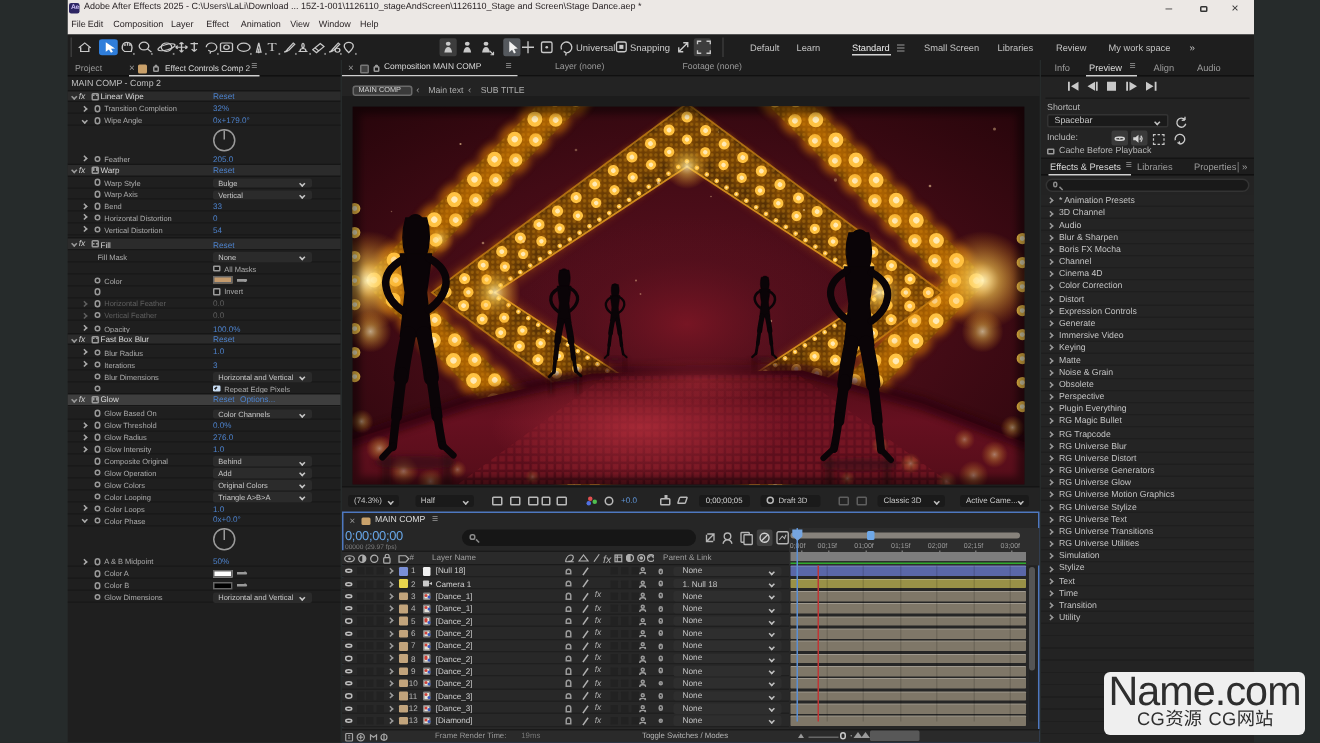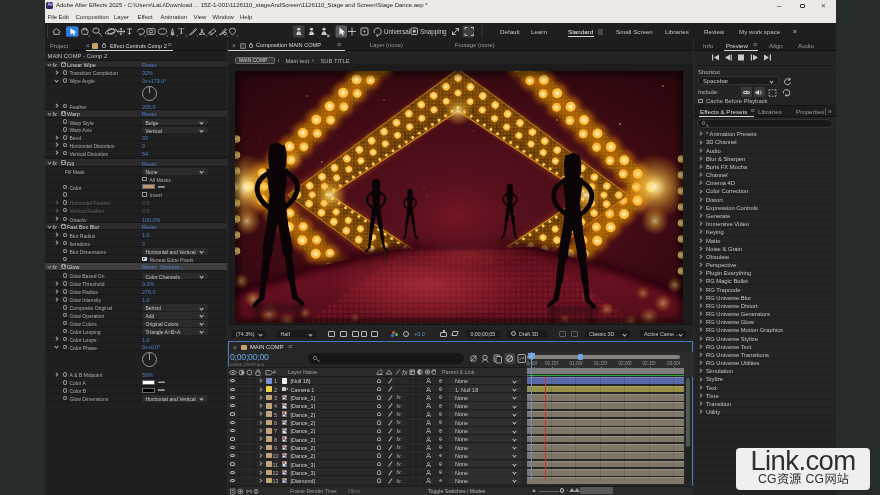--- a/index.html
+++ b/index.html
@@ -1210,21 +1210,21 @@
 <div class="abs" style="left:699px;top:393.84px;width:2.6px;height:2.6px;border-right:1px solid #9a9a9a;border-top:1px solid #9a9a9a;transform:rotate(45deg);"></div>
 <div class="t" style="left:706px;top:392.74px;font-size:5.8px;color:#c3c3c3;">Time</div>
 <div class="abs" style="left:694px;top:399.61px;width:142px;height:8.17px;background:#242424;border-bottom:1px solid #1e1e1e;"></div>
 <div class="abs" style="left:699px;top:402.01px;width:2.6px;height:2.6px;border-right:1px solid #9a9a9a;border-top:1px solid #9a9a9a;transform:rotate(45deg);"></div>
 <div class="t" style="left:706px;top:400.91px;font-size:5.8px;color:#c3c3c3;">Transition</div>
 <div class="abs" style="left:694px;top:407.78px;width:142px;height:8.17px;background:#242424;border-bottom:1px solid #1e1e1e;"></div>
 <div class="abs" style="left:699px;top:410.17999999999995px;width:2.6px;height:2.6px;border-right:1px solid #9a9a9a;border-top:1px solid #9a9a9a;transform:rotate(45deg);"></div>
 <div class="t" style="left:706px;top:409.08px;font-size:5.8px;color:#c3c3c3;">Utility</div>
 <div class="abs" style="left:694px;top:415.95px;width:142px;height:79.05000000000001px;background:#232323;background:repeating-linear-gradient(to bottom,#232323 0,#232323 7.17px,#1e1e1e 7.17px,#1e1e1e 8.17px);"></div>
 <div class="abs" style="left:736px;top:448px;width:134px;height:41.5px;background:#efefef;border-radius:4px;z-index:50;"></div>
-<div class="t" style="left:736px;top:449px;width:134px;text-align:center;font-size:27.5px;color:#2e2e2e;z-index:51;letter-spacing:-0.6px;line-height:24.5px;">Link.com</div>
+<div class="t" style="left:736px;top:449px;width:134px;text-align:center;font-size:27.5px;color:#2e2e2e;z-index:51;letter-spacing:-0.6px;line-height:24.5px;">Name.com</div>
 <svg class="abs" style="left:757.6px;top:473px;z-index:51;" width="93" height="14" viewBox="0 0 93 14">
     <text x="0.0" y="10.2" font-size="12.2" fill="#2e2e2e" font-family="Liberation Sans" letter-spacing="0.2">CG</text>
     <g transform="translate(18.9,10.2) scale(0.01220,-0.01220)">
       <path d="M85 752C158 725 249 678 294 643L334 701C287 736 195 779 123 804ZM49 495 71 426C151 453 254 486 351 519L339 585C231 550 123 516 49 495ZM182 372V93H256V302H752V100H830V372ZM473 273C444 107 367 19 50 -20C62 -36 78 -64 83 -82C421 -34 513 73 547 273ZM516 75C641 34 807 -32 891 -76L935 -14C848 30 681 92 557 130ZM484 836C458 766 407 682 325 621C342 612 366 590 378 574C421 609 455 648 484 689H602C571 584 505 492 326 444C340 432 359 407 366 390C504 431 584 497 632 578C695 493 792 428 904 397C914 416 934 442 949 456C825 483 716 550 661 636C667 653 673 671 678 689H827C812 656 795 623 781 600L846 581C871 620 901 681 927 736L872 751L860 747H519C534 773 546 800 556 826Z" fill="#2e2e2e"></path>
     </g>
     <g transform="translate(31.1,10.2) scale(0.01220,-0.01220)">
       <path d="M537 407H843V319H537ZM537 549H843V463H537ZM505 205C475 138 431 68 385 19C402 9 431 -9 445 -20C489 32 539 113 572 186ZM788 188C828 124 876 40 898 -10L967 21C943 69 893 152 853 213ZM87 777C142 742 217 693 254 662L299 722C260 751 185 797 131 829ZM38 507C94 476 169 428 207 400L251 460C212 488 136 531 81 560ZM59 -24 126 -66C174 28 230 152 271 258L211 300C166 186 103 54 59 -24ZM338 791V517C338 352 327 125 214 -36C231 -44 263 -63 276 -76C395 92 411 342 411 517V723H951V791ZM650 709C644 680 632 639 621 607H469V261H649V0C649 -11 645 -15 633 -16C620 -16 576 -16 529 -15C538 -34 547 -61 550 -79C616 -80 660 -80 687 -69C714 -58 721 -39 721 -2V261H913V607H694C707 633 720 663 733 692Z" fill="#2e2e2e"></path>
     </g>
     <text x="47.6" y="10.2" font-size="12.2" fill="#2e2e2e" font-family="Liberation Sans" letter-spacing="0.2">CG</text>
     <g transform="translate(66.5,10.2) scale(0.01220,-0.01220)">

